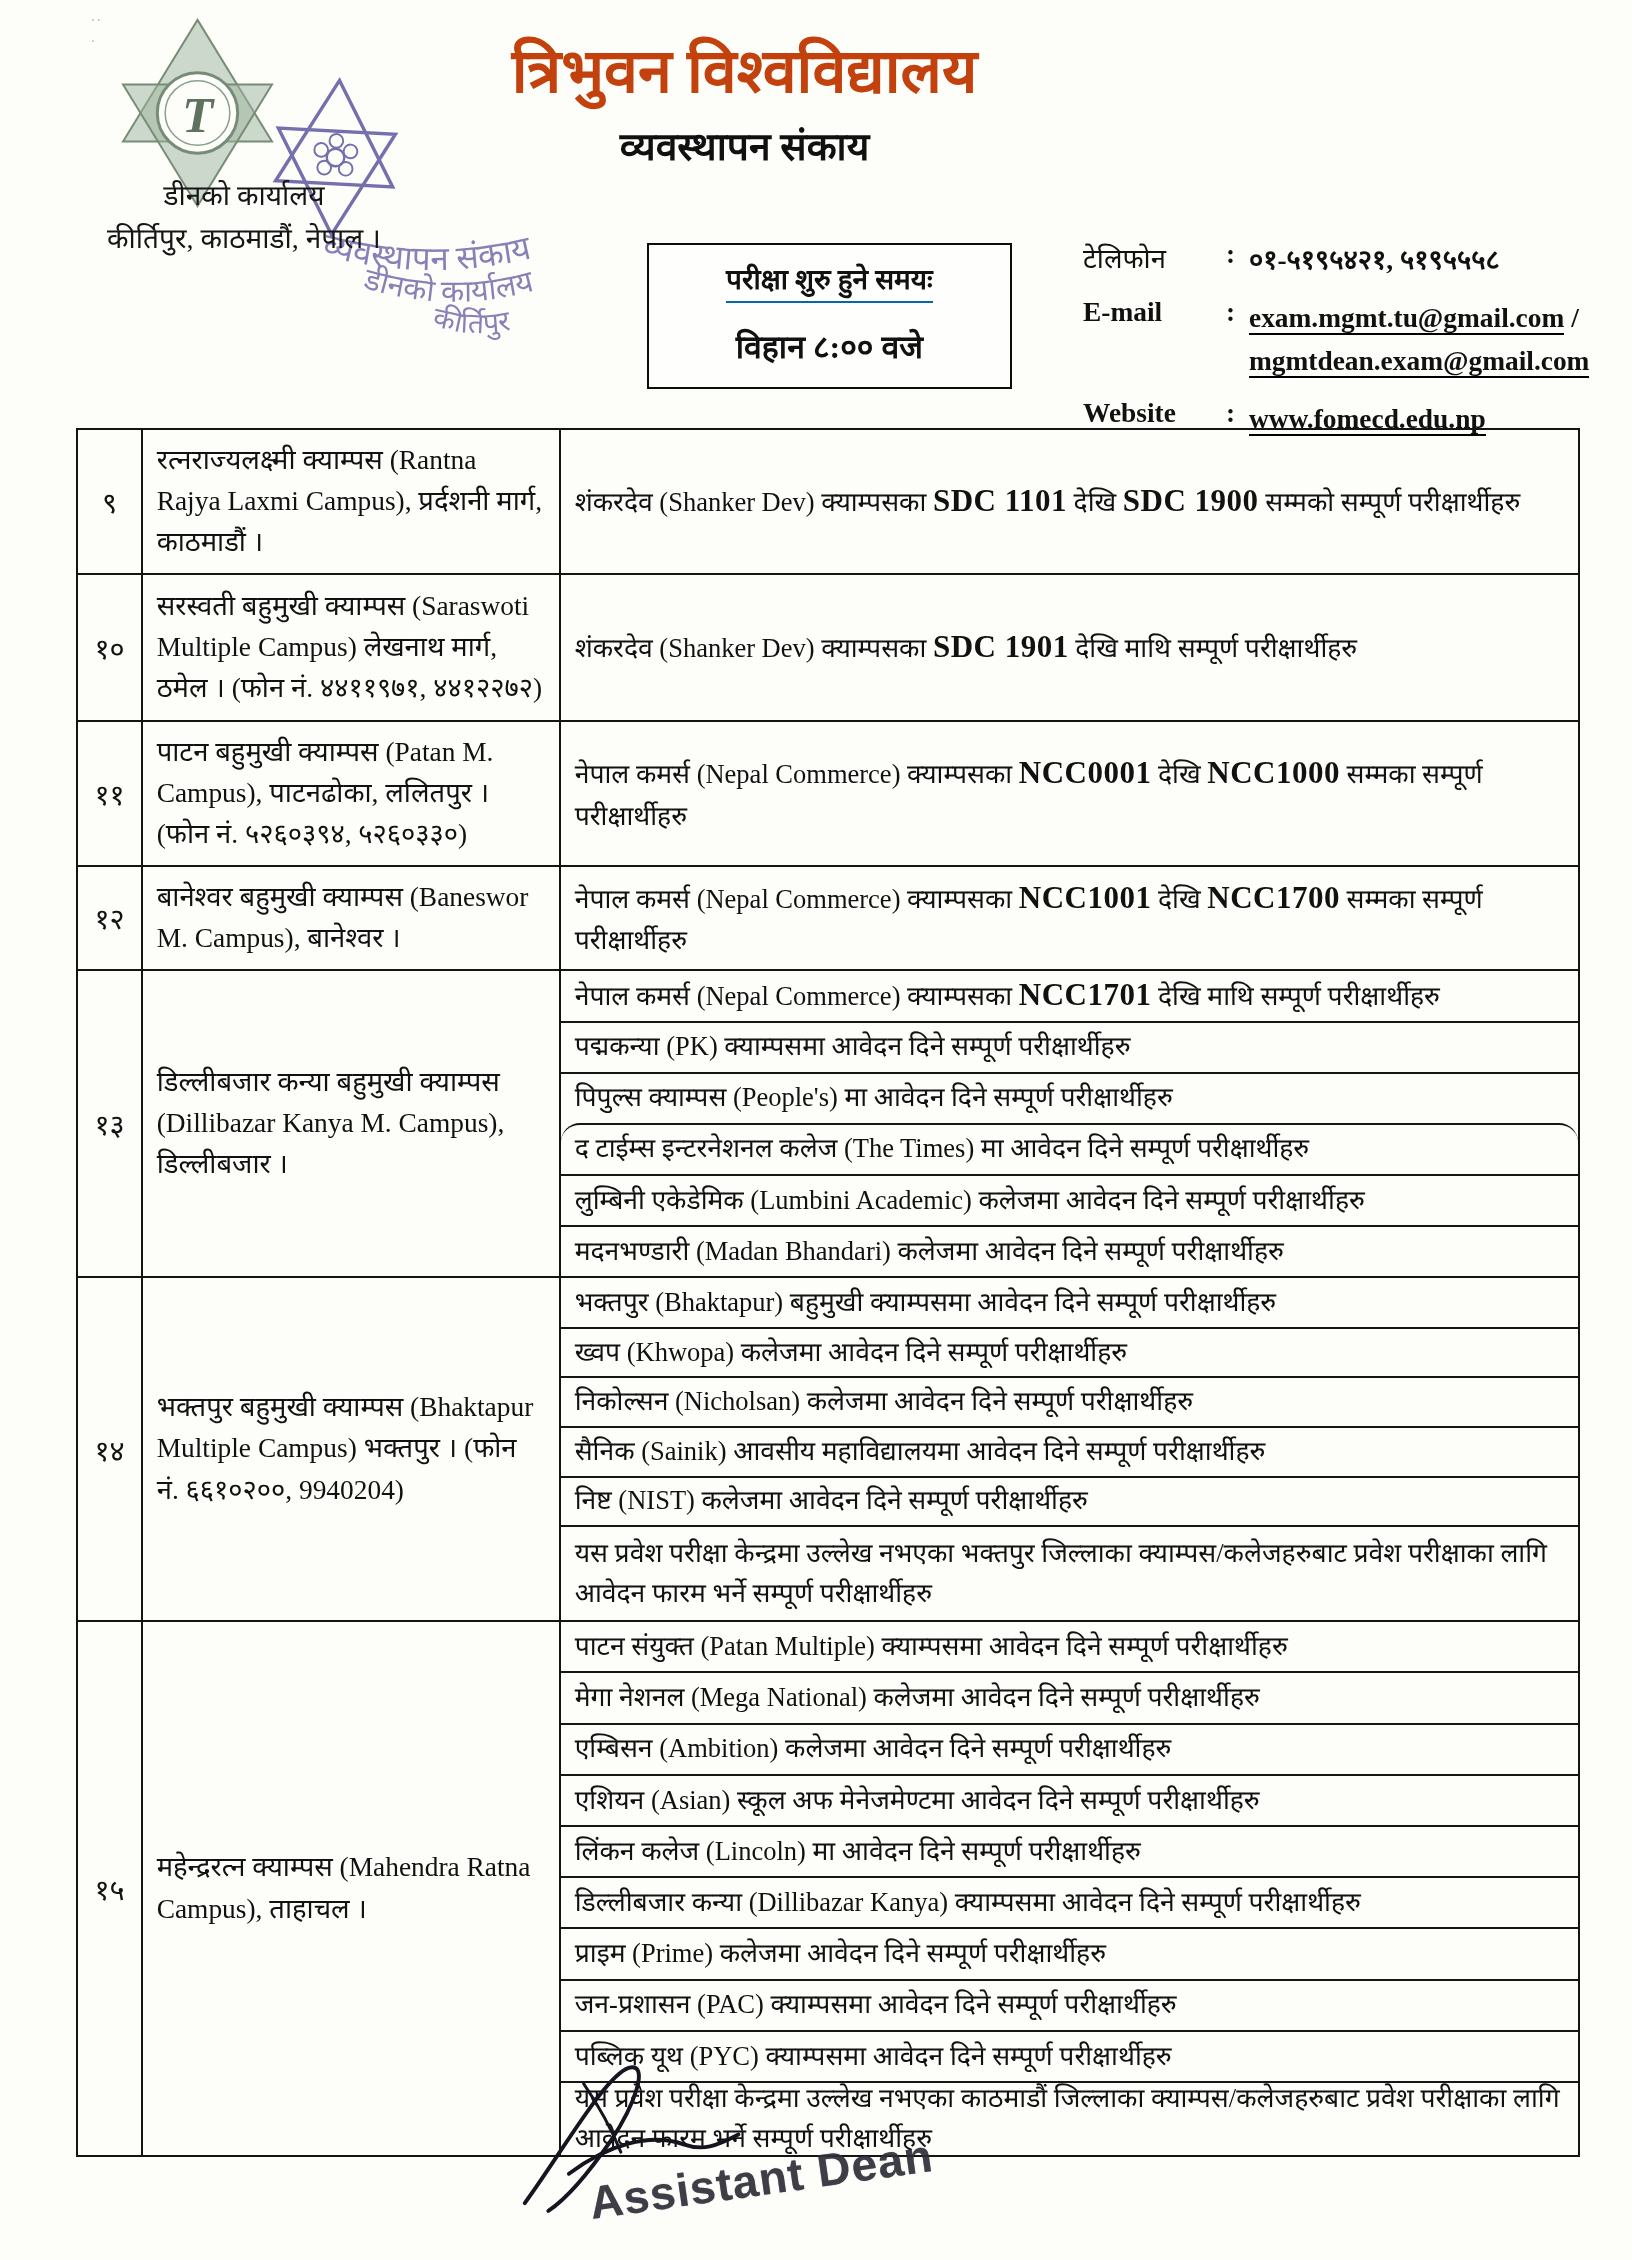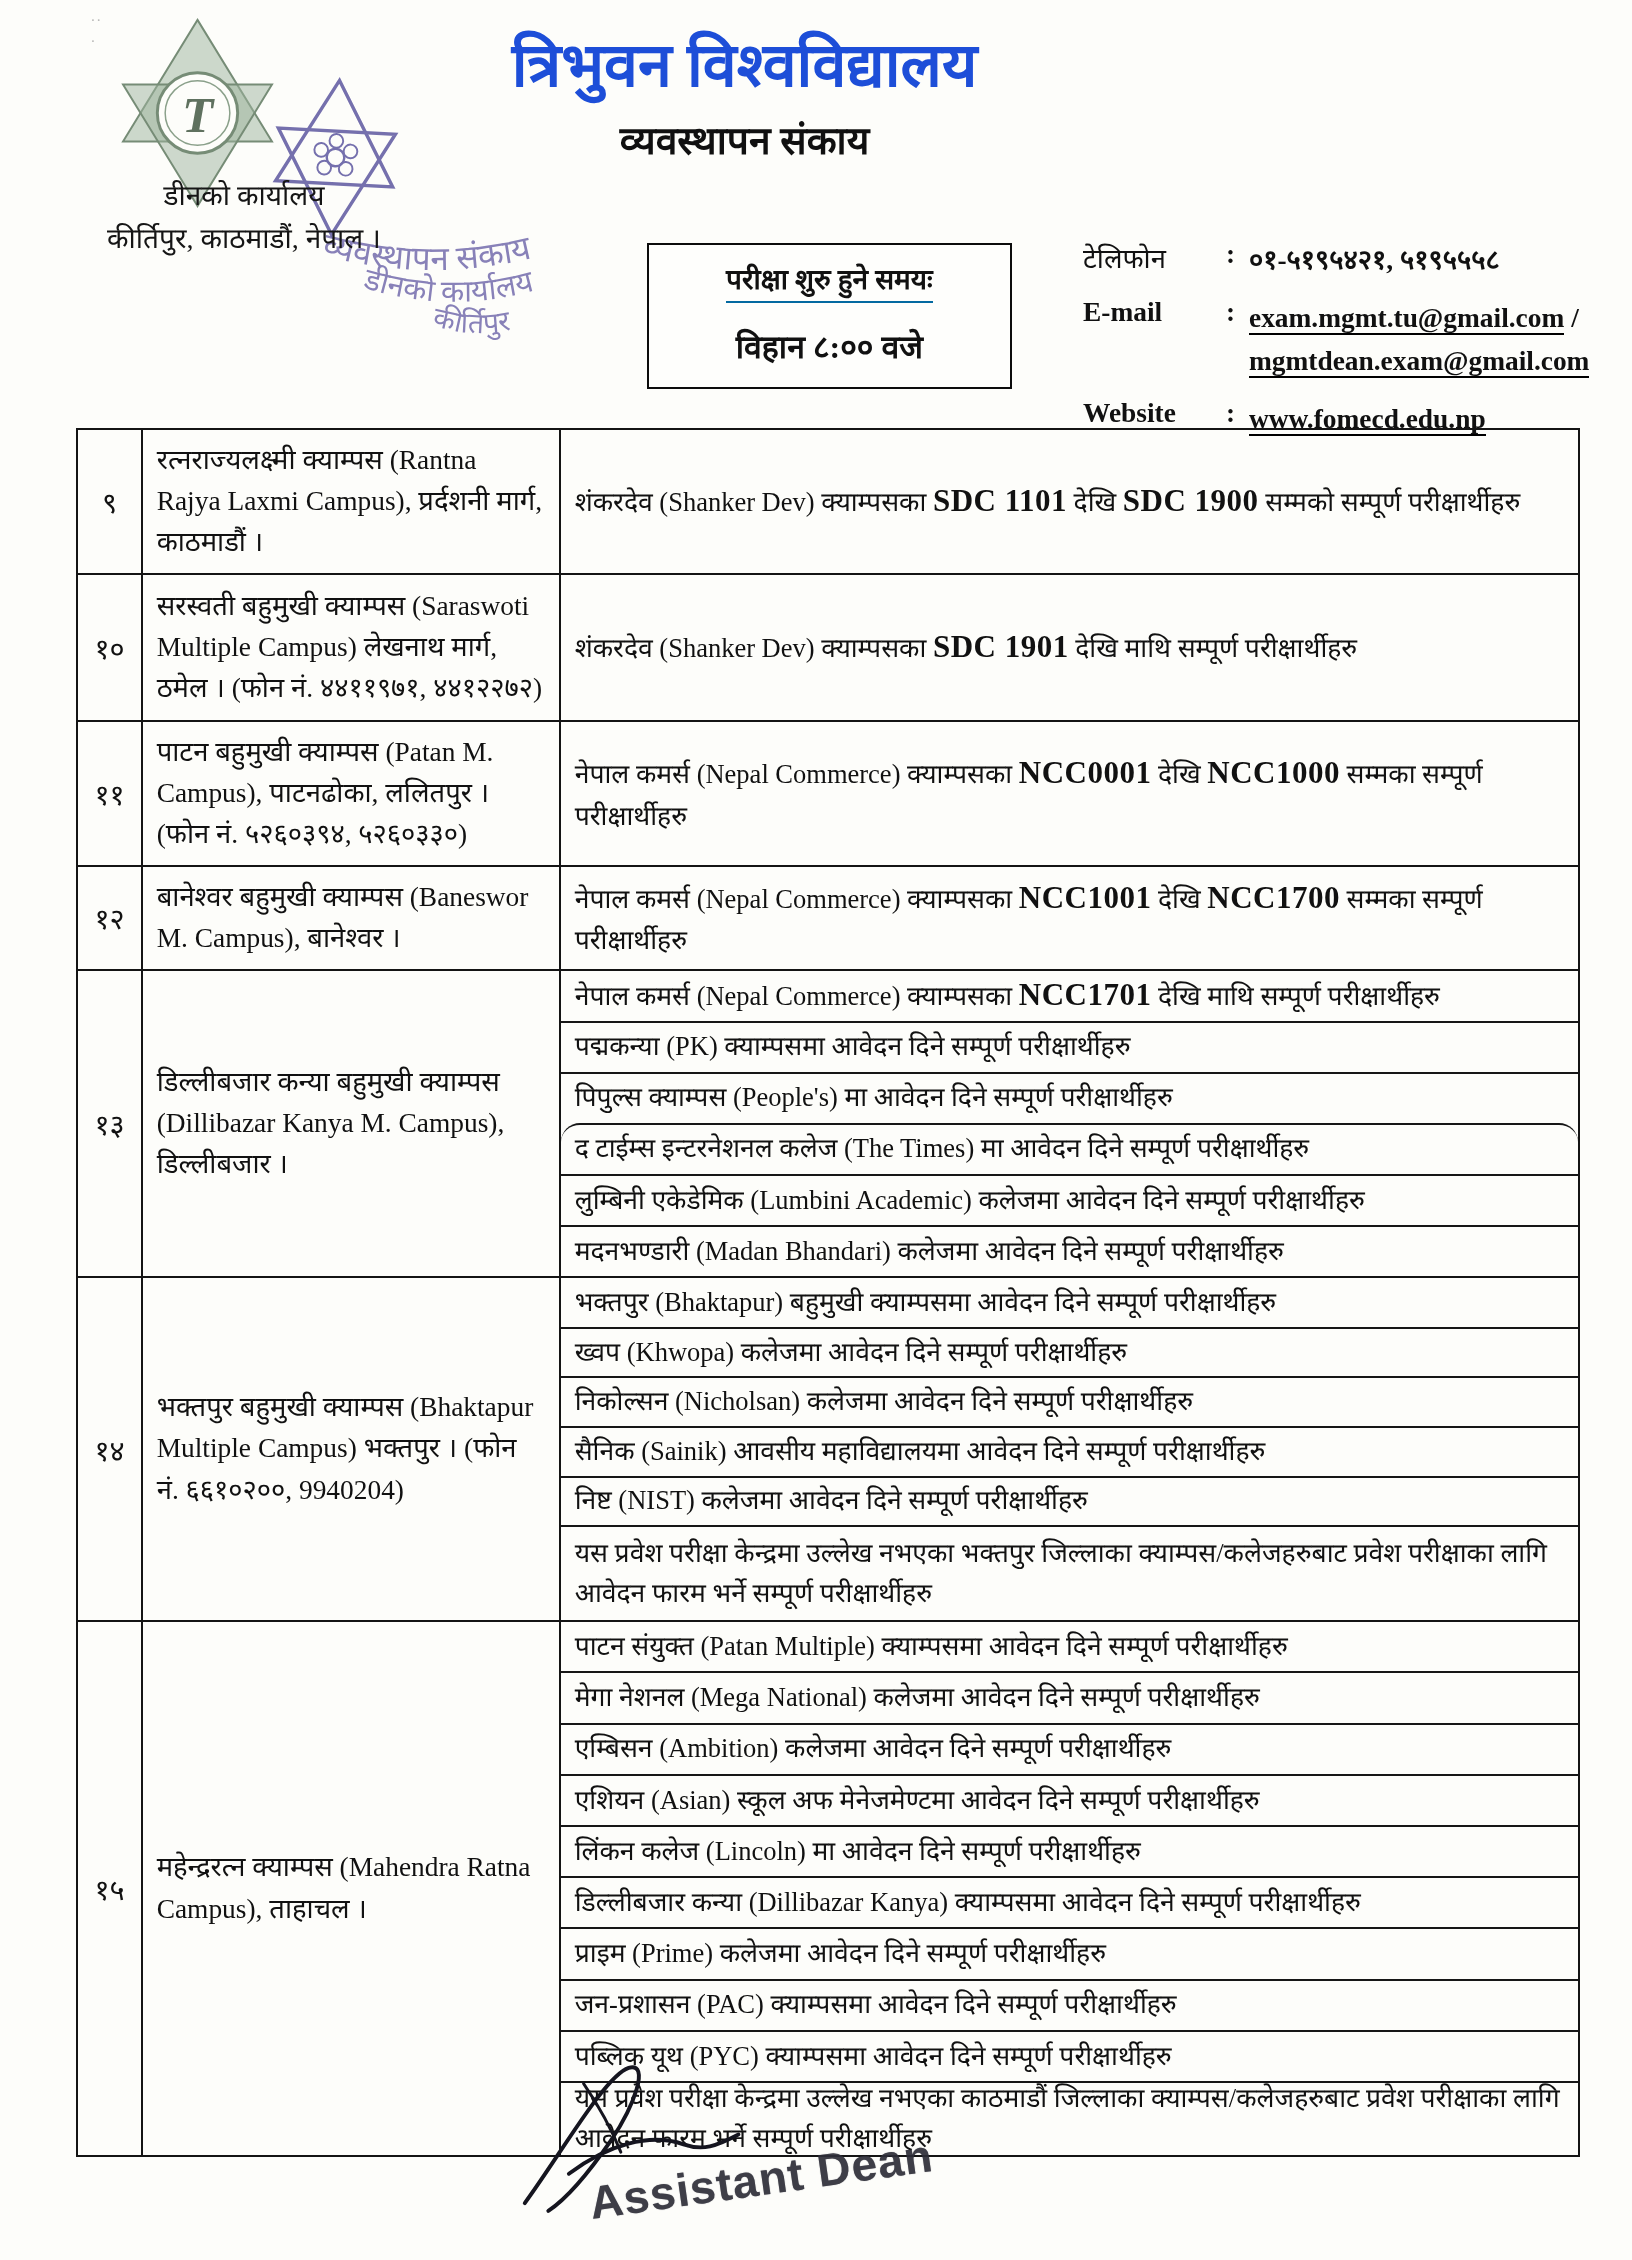--- a/index.html
+++ b/index.html
@@ -7,21 +7,21 @@
     position:relative;
     width:1633px;height:2260px;
     margin:0 auto;
     background:#fdfdfa;
     font-family:"Liberation Serif","DejaVu Serif",serif;
     color:#111;
     overflow:hidden;
   }
   
   .header-center{position:absolute;left:323px;top:25.5px;width:843px;text-align:center;}
-  .doc-title{font-size:61px;font-weight:bold;margin:6px;line-height:1.1;color:#1d4ed8;}
+  .doc-title{font-size:61px;font-weight:bold;margin:12px;line-height:1.1;color:#c2410c;}
   .doc-subtitle{font-size:39px;font-weight:bold;margin:13.7px 0 0 0;color:#101010;}
 
   .office-block{position:absolute;left:57px;top:174px;width:374px;text-align:center;
     font-size:28px;line-height:1.55;color:#151515;}
 
   .exam-box{position:absolute;left:647px;top:243px;width:349px;border:2.9px solid #0c0c0c;
     text-align:center;padding:13.7px 5.9px 19.6px 5.9px;background:#fefefc;}
   .exam-box .label{display:inline-block;font-size:28px;font-weight:bold;
     border-bottom:2px solid #0369a1;padding-bottom:3.9px;}
   .exam-box .time{font-size:32px;font-weight:bold;margin-top:21.6px;}

